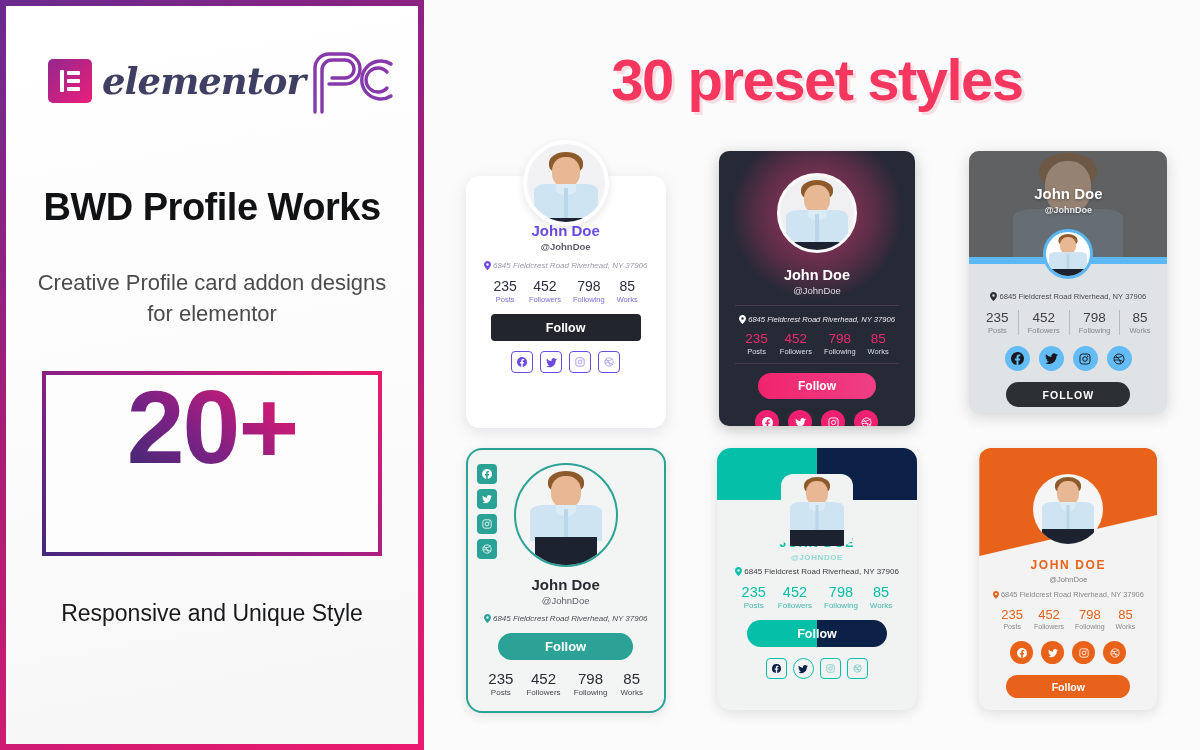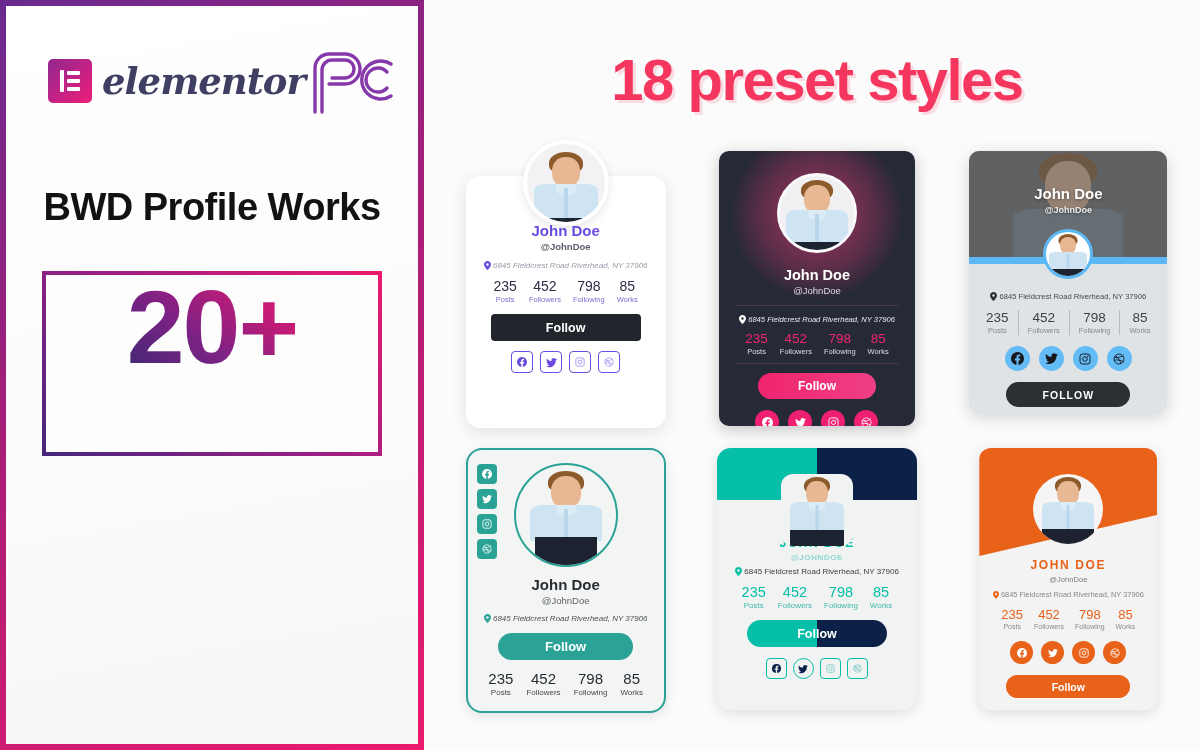--- a/index.html
+++ b/index.html
@@ -290,32 +290,34 @@
               <path d="M10 64 L10 20 A14 14 0 0 1 24 6 L40 6 A15 15 0 0 1 40 36 L24 36"></path>
               <path d="M17 64 L17 22 A10 10 0 0 1 27 12 L40 12 A9 9 0 0 1 40 30 L27 30"></path>
               <path d="M86 16 A19 19 0 1 0 86 48"></path>
               <path d="M82 24 A12 12 0 1 0 82 40"></path>
             </g>
           </svg>
         </div>
       </div>
 
       <div class="title-main">BWD Profile Works</div>
+      <div class="subtitle">Creative Profile card addon designs for elementor</div>
 
       <div class="count-box">
         <div class="count-box-inner">
           <span class="count-num">20+</span>
         </div>
       </div>
 
+      <div class="tagline">Responsive and Unique Style</div>
     </div>
   </div>
 
   <div class="right-panel">
-    <div class="headline">18 preset styles</div>
+    <div class="headline">30 preset styles</div>
 
     <div class="cards-grid">
 
       <div class="c1">
         <div class="avatar">
           <div class="person">
             <div class="hair" style="top:8px;width:34px;height:22px;"></div>
             <div class="head" style="top:13px;width:28px;height:30px;"></div>
             <div class="torso" style="top:40px;width:64px;height:38px;"></div>
             <div class="collar" style="top:40px;width:20px;height:11px;border-radius:0 0 50% 50%;"></div>

